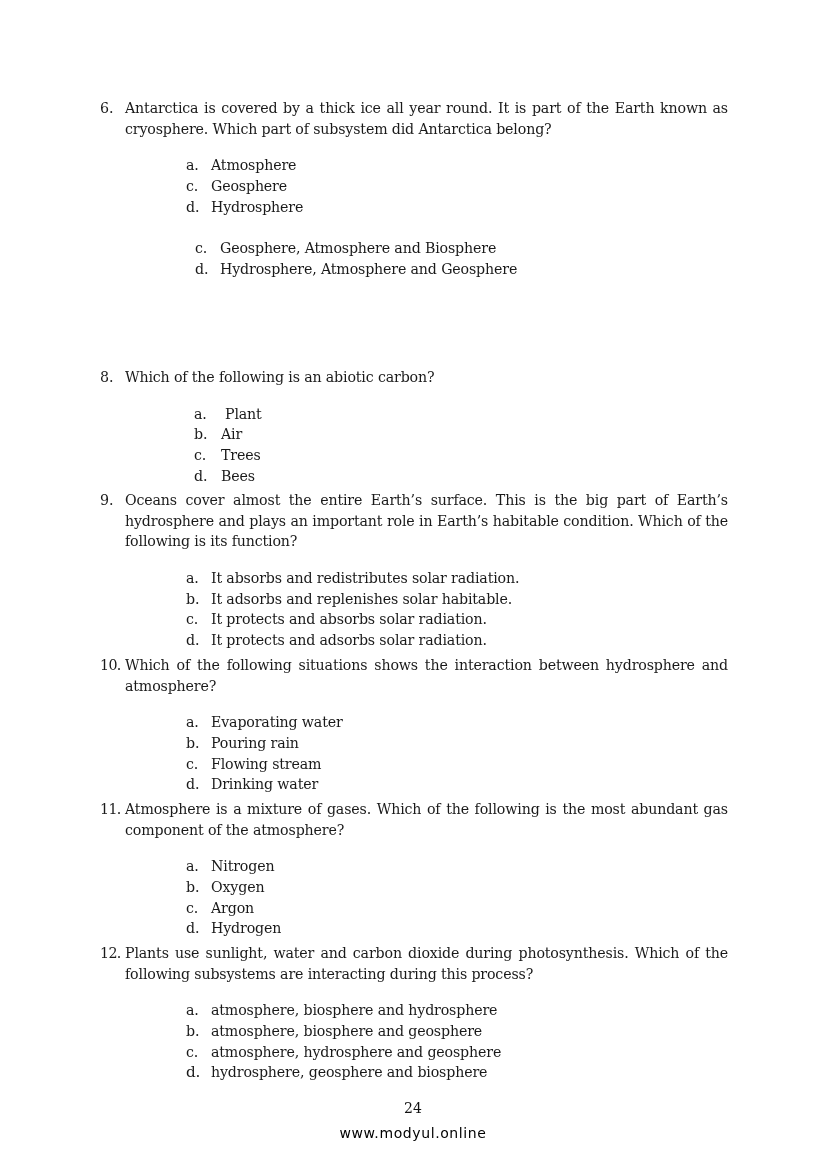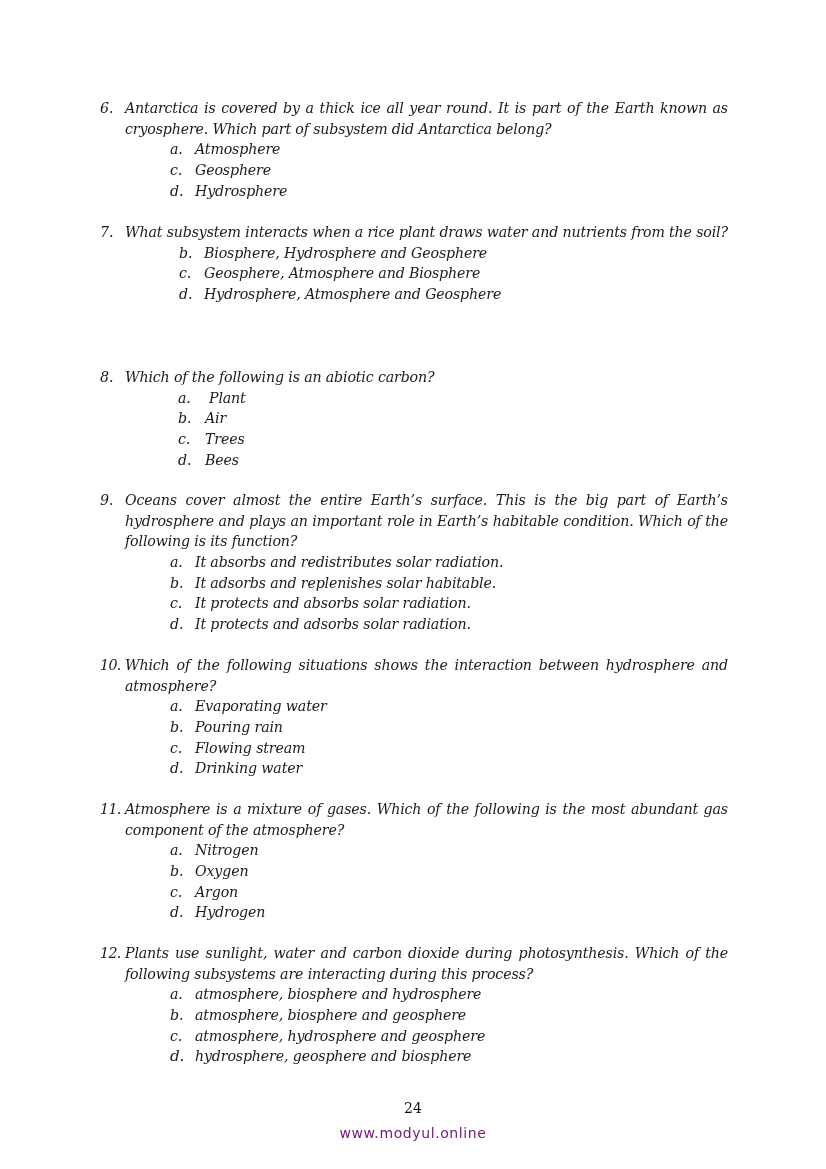--- a/index.html
+++ b/index.html
@@ -21,38 +21,37 @@
       width: 826px;
       height: 1169px;
     }
     .question {
       position: absolute;
       left: 100px;
       width: 628px;
       font-size: 14.2px;
       line-height: 20.7px;
       letter-spacing: -0.15px;
-      font-style: italic;
     }
     .q-text {
       display: block;
       text-align: justify;
       text-align-last: left;
       padding-left: 25px;
       text-indent: -25px;
     }
     .q-num {
       display: inline-block;
       width: 25px;
       text-indent: 0;
     }
     .q-num.tight { width: 25px; letter-spacing: -0.6px; }
     .options {
       list-style: none;
-      margin: 0;
+      margin: 16px;
       padding: 0;
     }
     .option {
       display: block;
       height: 20.7px;
       white-space: nowrap;
     }
     .opt-letter {
       display: inline-block;
       width: 25px;
@@ -75,41 +74,39 @@
     }
     .watermark {
       position: absolute;
       left: 0;
       width: 826px;
       top: 1125px;
       text-align: center;
       font-family: "DejaVu Sans", "Liberation Sans", sans-serif;
       font-size: 14px;
       letter-spacing: 0.6px;
-      color: #701a75;
+      color: #000000;
     }
   </style>
 </head>
 <body>
 
 <div class="page">
 
   <div class="question" style="top:98px;">
     <div class="q-text"><span class="q-num">6.</span><span>Antarctica is covered by a thick ice all year round. It is part of the Earth known as cryosphere. Which part of subsystem did Antarctica belong?</span></div>
     <ul class="options opt-set-a">
       <li class="option"><span class="opt-letter">a.</span><span class="opt-text">Atmosphere</span></li>
       <li class="option"><span class="opt-letter">c.</span><span class="opt-text">Geosphere</span></li>
       <li class="option"><span class="opt-letter">d.</span><span class="opt-text">Hydrosphere</span></li>
     </ul>
   </div>
 
   <div class="question" style="top:222px;">
-    <div class="q-text"><span class="q-num">7.</span><span>What subsystem interacts when a rice plant draws water and nutrients from the soil?</span></div>
     <ul class="options opt-set-b">
-      <li class="option"><span class="opt-letter">b.</span><span class="opt-text">Biosphere, Hydrosphere and Geosphere</span></li>
       <li class="option"><span class="opt-letter">c.</span><span class="opt-text">Geosphere, Atmosphere and Biosphere</span></li>
       <li class="option"><span class="opt-letter">d.</span><span class="opt-text">Hydrosphere, Atmosphere and Geosphere</span></li>
     </ul>
   </div>
 
   <div class="question" style="top:367px;">
     <div class="q-text"><span class="q-num">8.</span><span>Which of the following is an abiotic carbon?</span></div>
     <ul class="options opt-set-c">
       <li class="option first"><span class="opt-letter">a.</span><span class="opt-text">Plant</span></li>
       <li class="option"><span class="opt-letter">b.</span><span class="opt-text">Air</span></li>

